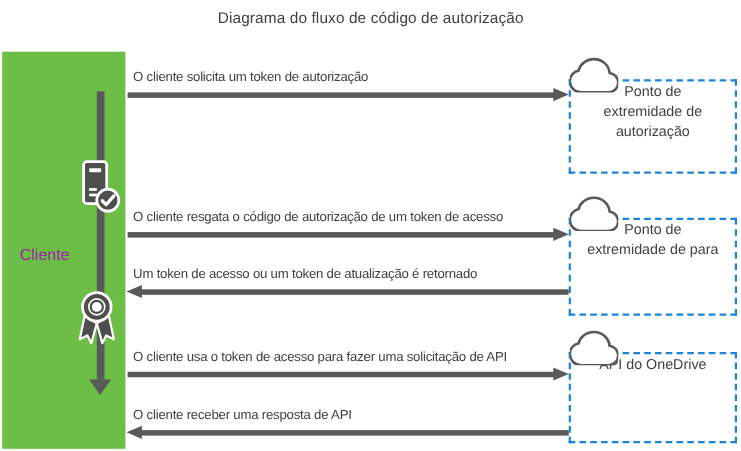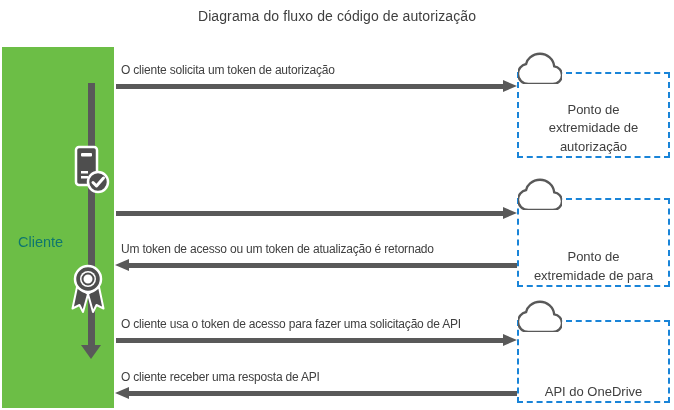--- a/index.html
+++ b/index.html
@@ -10,21 +10,21 @@
   .title{
     position:absolute;left:0;top:8px;width:674px;text-align:center;
     font-size:14px;color:#3f3f3f;letter-spacing:0.1px;
   }
   
   .client-box{
     position:absolute;left:2px;top:47px;width:112px;height:361px;
     background:var(--client-green,#6CBE46);
   }
   .client-label{
-    position:absolute;left:18px;top:234px;font-size:14.5px;color:#0f766e;
+    position:absolute;left:18px;top:224px;font-size:14.5px;color:#a21caf;
   }
   
   .vline{position:absolute;left:88px;top:83px;width:7px;height:262px;background:var(--arrow-gray,#595959);}
   .vhead{
     position:absolute;left:81px;top:345px;width:0;height:0;
     border-left:10px solid transparent;border-right:10px solid transparent;
     border-top:14px solid var(--arrow-gray,#595959);
   }
   .icon{position:absolute;}
   .icon-server{left:70px;top:144px;}
@@ -40,21 +40,21 @@
   .arrow.right .shaft{left:1px;right:12px;}
   .arrow.left  .shaft{left:12px;right:0;}
   .arrow .head{position:absolute;top:0;width:0;height:0;
     border-top:6px solid transparent;border-bottom:6px solid transparent;}
   .arrow.right .head{right:0;border-left:14px solid var(--arrow-gray,#595959);}
   .arrow.left  .head{left:0;border-right:14px solid var(--arrow-gray,#595959);}
   
   .endpoint{
     position:absolute;left:517px;width:153px;box-sizing:border-box;
     border:2px dashed var(--endpoint-blue,#1984D8);
-    display:flex;align-items:flex-end;justify-content:center;
+    display:flex;align-items:flex-start;justify-content:center;
   }
   .endpoint .ep-label{
     display:block;width:122px;text-align:center;
     font-size:13px;line-height:1.42;color:#404040;
   }
   .cloud{position:absolute;left:518px;}
 </style>
 </head>
 <body>
 
@@ -85,20 +85,21 @@
   </svg>
 
   <div class="flow" style="top:63px">
     <div class="flow-label">O cliente solicita um token de autorização</div>
     <div class="arrow right">
       <div class="shaft"></div>
       <div class="head"></div>
     </div>
   </div>
   <div class="flow" style="top:190px">
+    <div class="flow-label">O cliente resgata o código de autorização de um token de acesso</div>
     <div class="arrow right">
       <div class="shaft"></div>
       <div class="head"></div>
     </div>
   </div>
   <div class="flow" style="top:242px">
     <div class="flow-label">Um token de acesso ou um token de atualização é retornado</div>
     <div class="arrow left">
       <div class="shaft"></div>
       <div class="head"></div>

